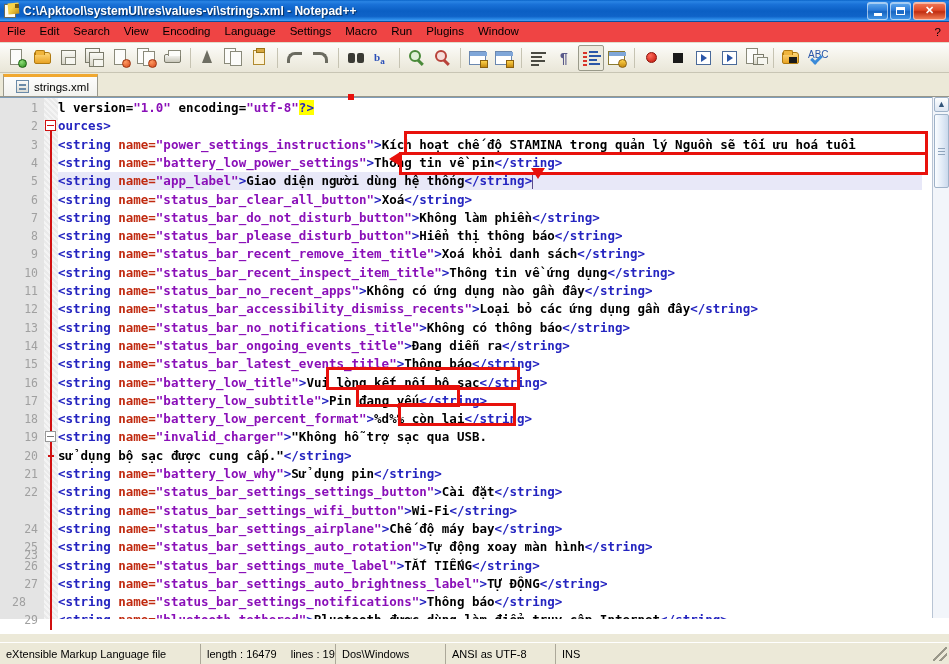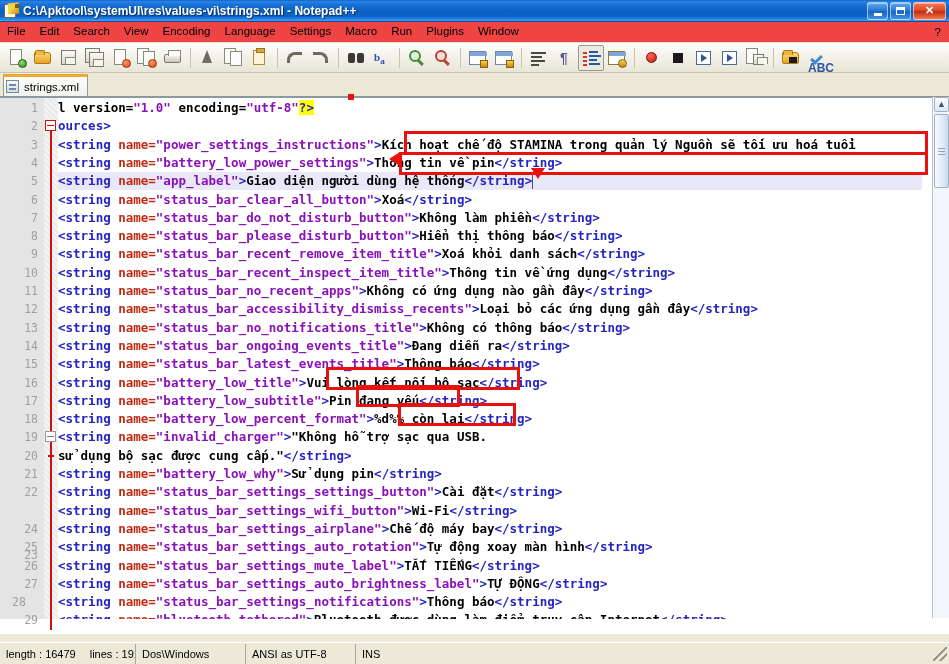--- a/index.html
+++ b/index.html
@@ -207,37 +207,37 @@
   .ic .macplay{
     position:absolute; left:2px; top:3px; width:15px;height:14px;
     border:1px solid #4a6a9a; background:#fff;
     display:flex; align-items:center; justify-content:center;
   }
   .ic .macplay:after{
     content:''; width:0;height:0; border-left:6px solid #2a56a8;
     border-top:4px solid transparent; border-bottom:4px solid transparent;
   }
   .ic .abcheck{
-    position:absolute; left:1px; top:13px; font-size:12px; color:#2a56a8; font-weight:bold;
+    position:absolute; left:1px; top:1px; font-size:10px; color:#2a56a8; font-weight:normal;
   }
   .ic .chk{
     position:absolute; left:4px; top:7px; width:11px;height:7px;
     border-left:3px solid #3a8ad8; border-bottom:3px solid #3a8ad8;
     transform:rotate(-45deg);
   }
 
   
   .tabbar {
     position: absolute; left: 0; top: 73px; width: 949px; height: 24px;
     background: #ece9d8;
     border-bottom: 1px solid #97968a;
   }
   .tab {
     position: absolute; left: 3px; top: 1px; height: 22px;
-    display: flex; align-items: center; padding: 0 8px 0 2px;
+    display: flex; align-items: center; padding: 0 8px 0 12px;
     background: linear-gradient(to bottom,#fcfcfc 0%,#f2f2ee 100%);
     border: 1px solid #9a998d; border-bottom: 0;
     border-top: 3px solid #f0a830;
     font-size: 11.5px; color: #000;
   }
   .tab .tabic {
     width: 13px; height: 13px; margin-right: 5px;
     background: linear-gradient(to bottom,#fafafa,#dcdcd4);
     border: 1px solid #6a8aa8; position: relative; flex:none;
   }
@@ -718,20 +718,21 @@
   </div>
   <div class="hthumb" style="left:26px; width:354px;">
     <span class="hgrip"><i></i><i></i><i></i></span>
   </div>
   <div class="hsb-btn" style="right:1px;">
     <span class="chev">❯</span>
   </div>
 </div>
 
 <div class="statusbar">
+  <div class="sb-cell" style="width:200px;">eXtensible Markup Language file</div>
   <div class="sb-cell" style="width:135px;">
     <span>length : 16479</span>
     <span class="sb-sub">lines : 191</span>
   </div>
   <div class="sb-cell" style="width:110px;">Dos\Windows</div>
   <div class="sb-cell" style="width:110px;">ANSI as UTF-8</div>
   <div class="sb-cell" style="width:auto;flex:1;">INS</div>
   <div class="sb-grip"></div>
 </div>
 

